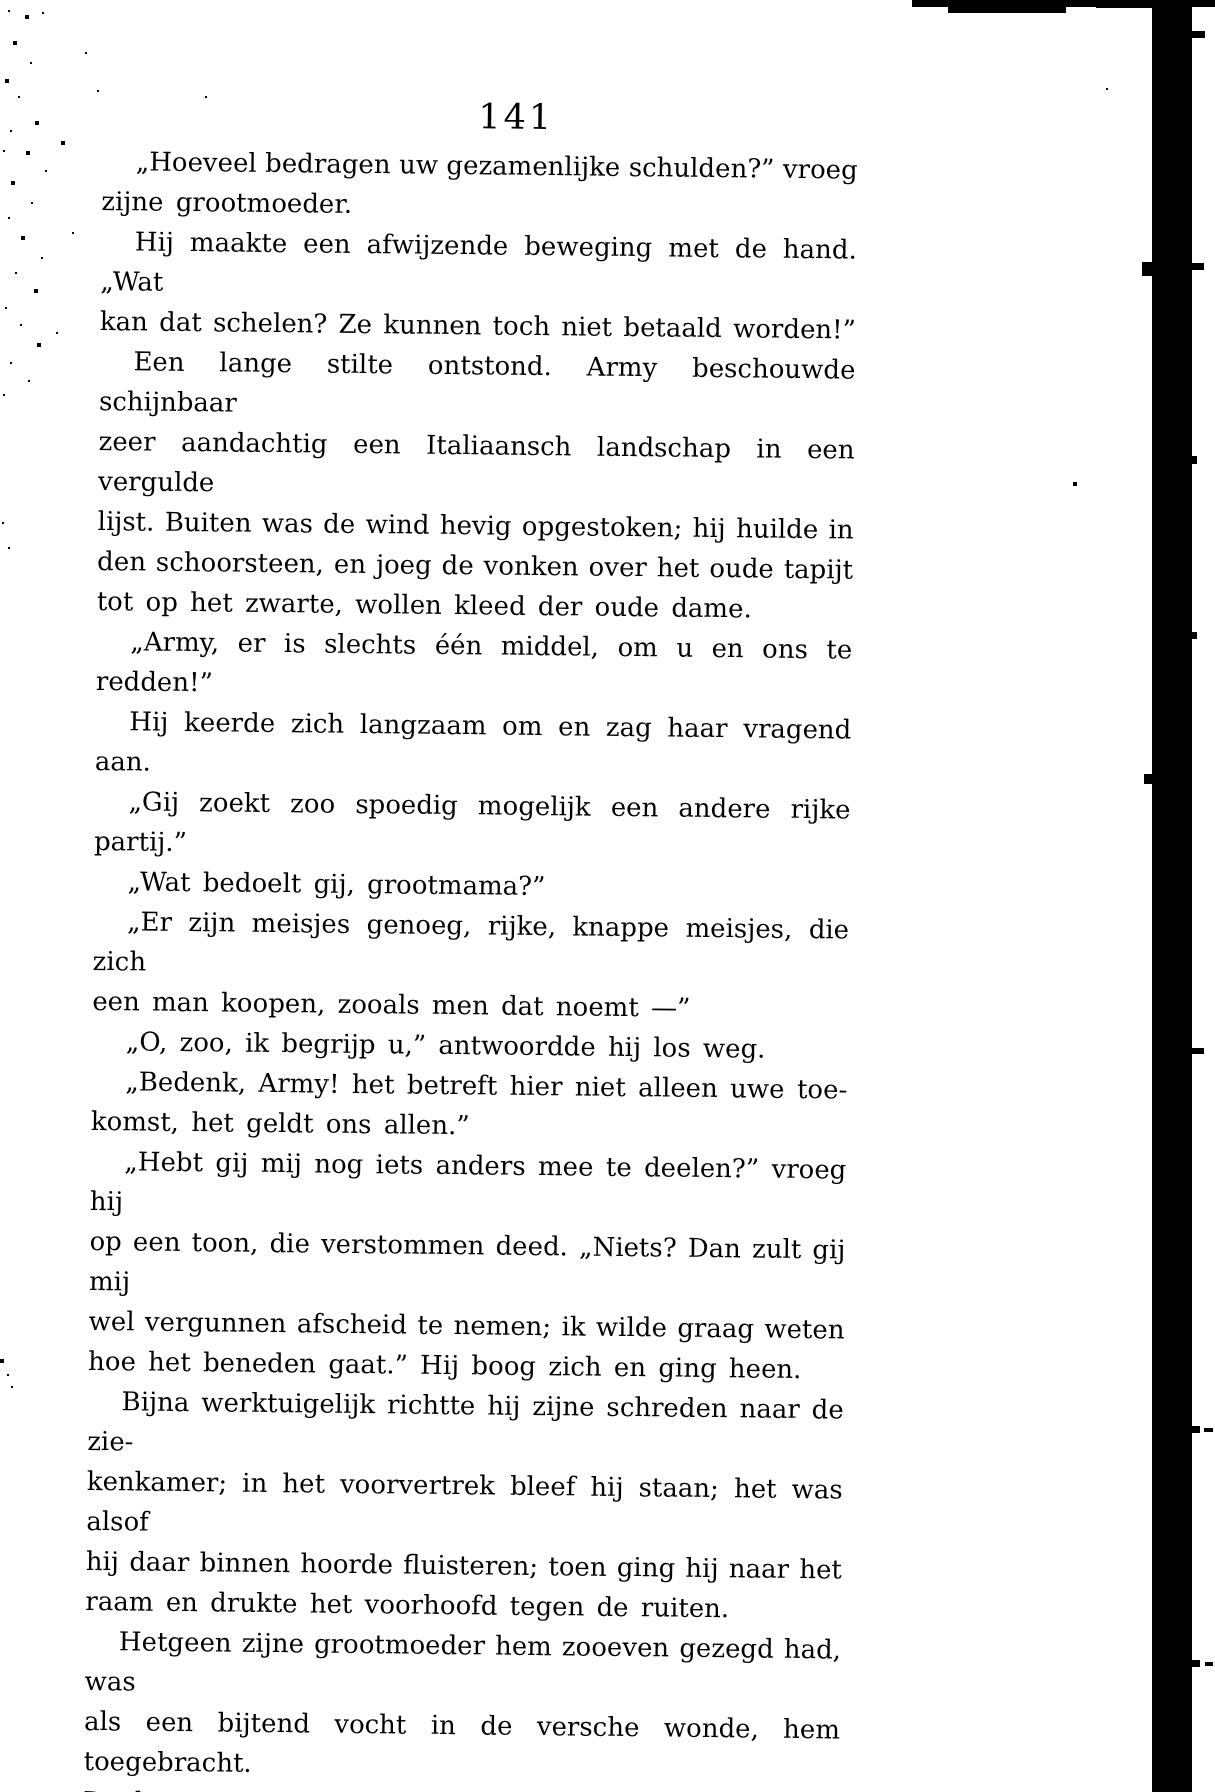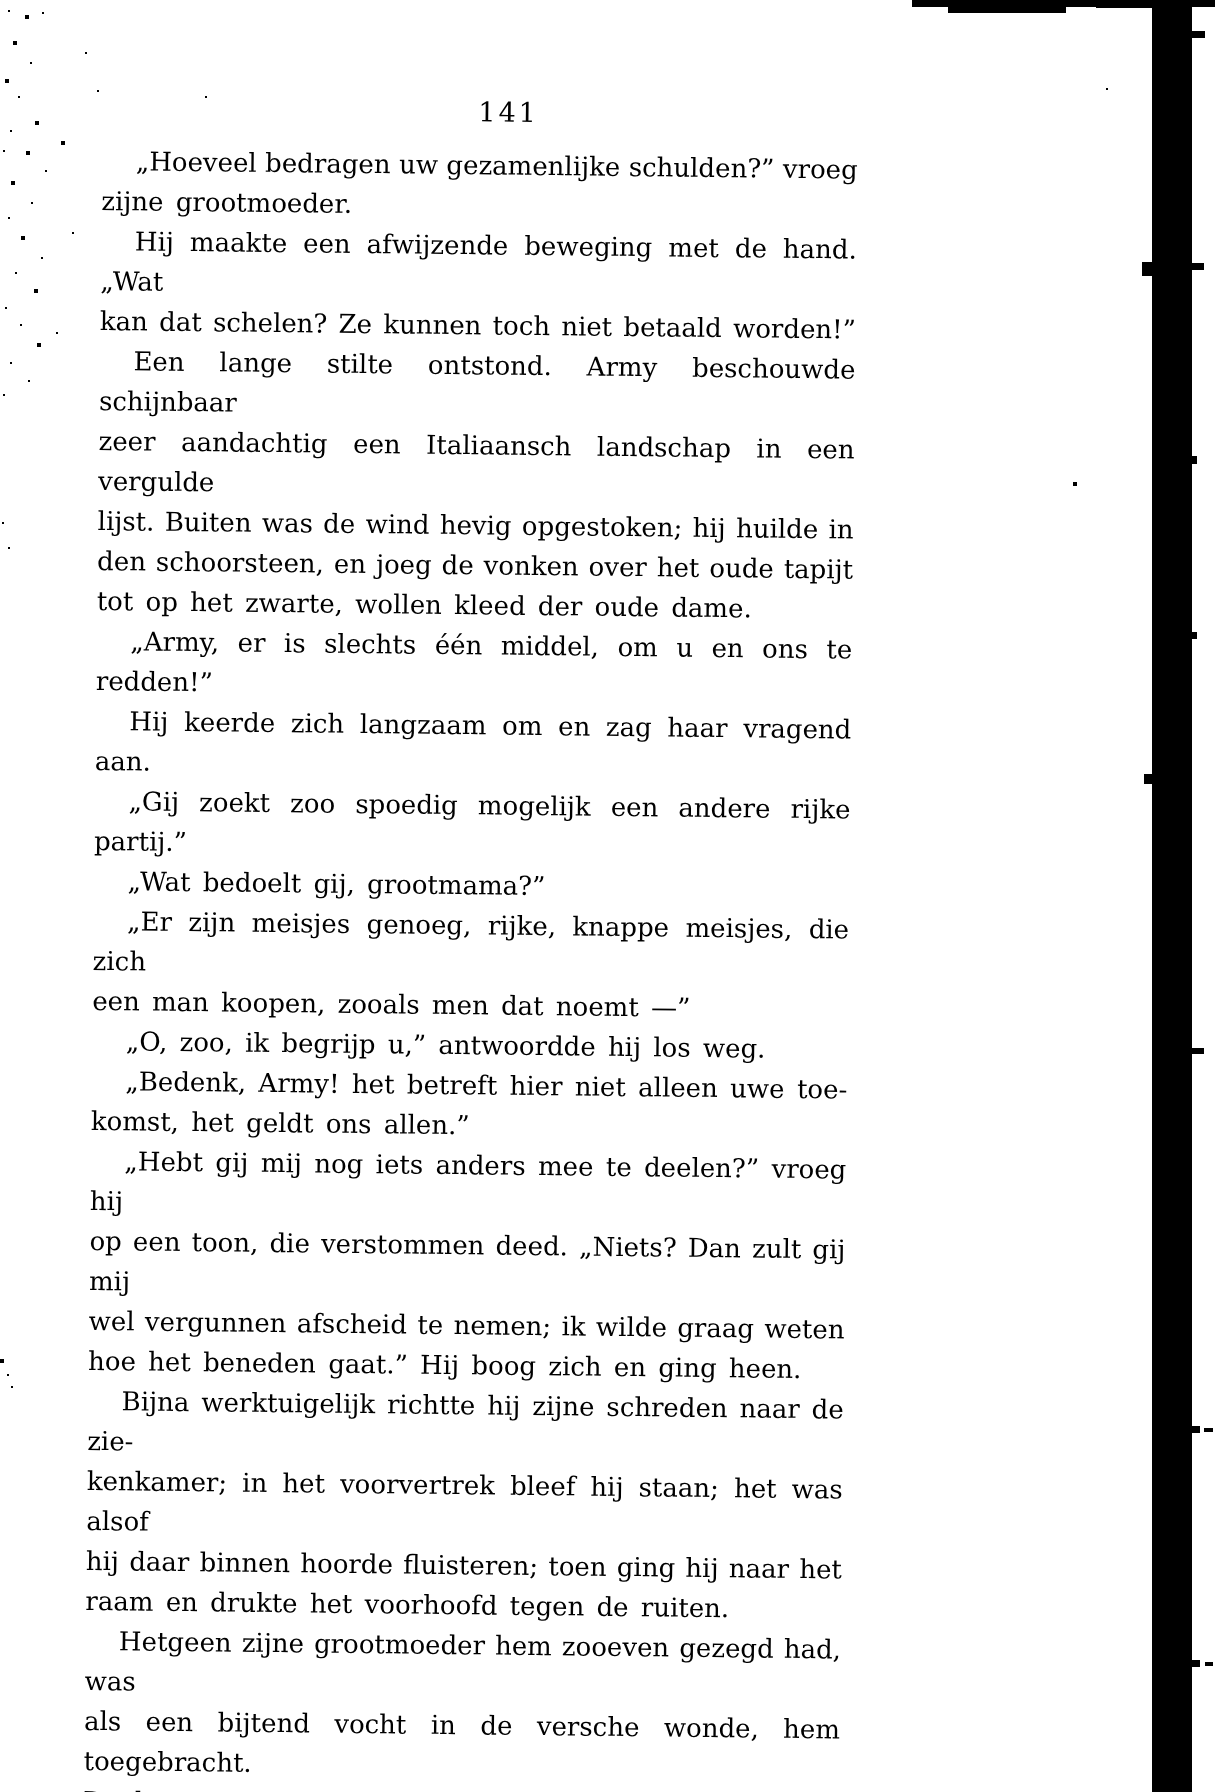--- a/index.html
+++ b/index.html
@@ -6,21 +6,21 @@
   body{
     width:1215px;height:1792px;position:relative;overflow:hidden;
     background:#ffffff;font-family:"DejaVu Serif","Liberation Serif",serif;
   }
   .page{position:absolute;inset:0;background:#ffffff;}
   .scan-content{
     position:absolute;left:102px;top:0;width:760px;height:1792px;
     transform:rotate(.65deg);transform-origin:0 140px;color:#000;
   }
   .page-number{
-    position:absolute;left:376px;top:92px;font-size:27px;letter-spacing:3px;text-align:right;
+    position:absolute;left:376px;top:92px;font-size:35px;letter-spacing:3px;text-align:right;
   }
   .textblock{
     position:absolute;left:0;top:141px;width:756px;
     font-size:26px;line-height:40px;
   }
   .para{margin:0;}
   .ln{text-align:justify;}
   .ln:not(.jl){word-spacing:4px;}
   .jl{text-align-last:justify;}
   .first{text-indent:34px;}

